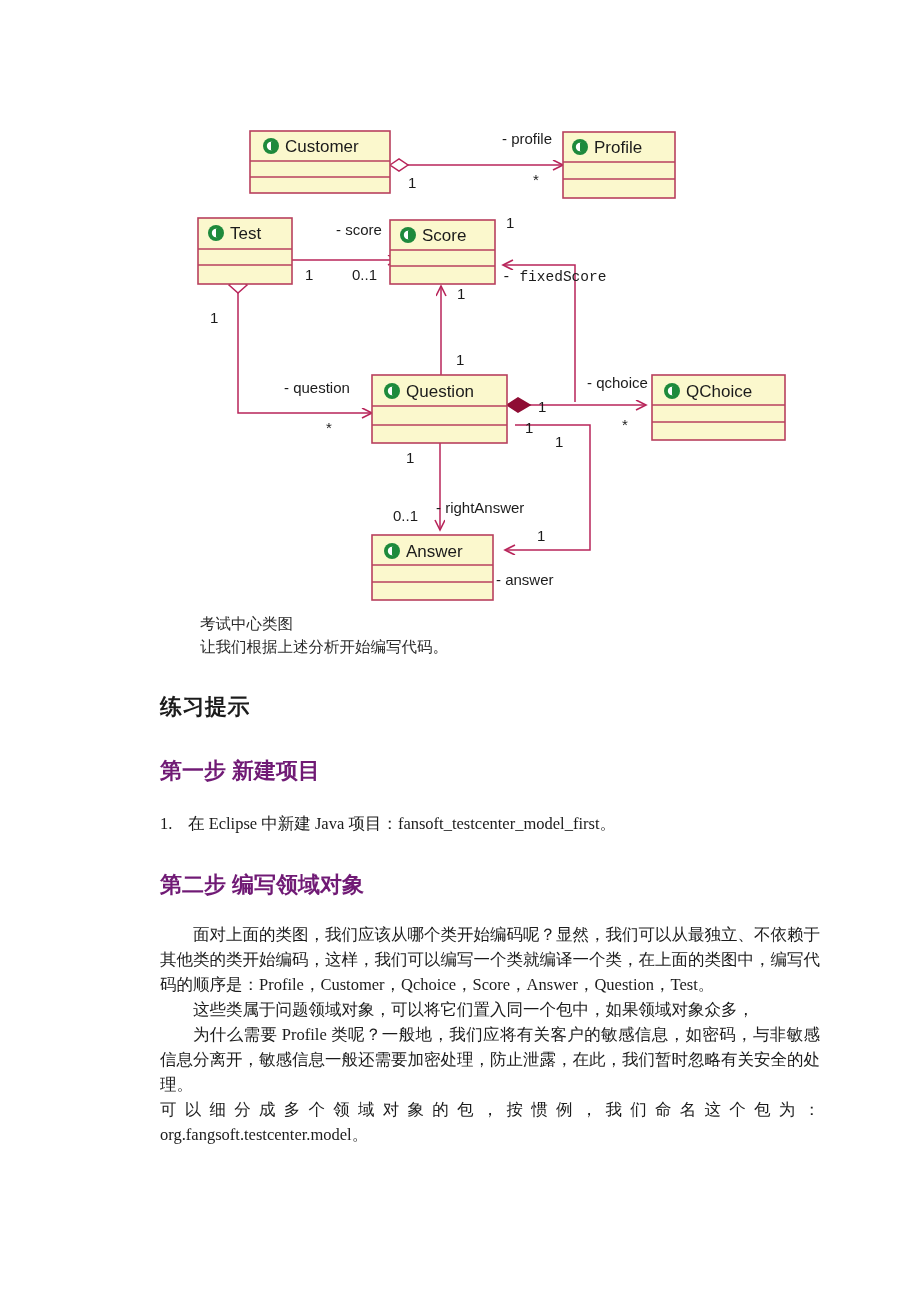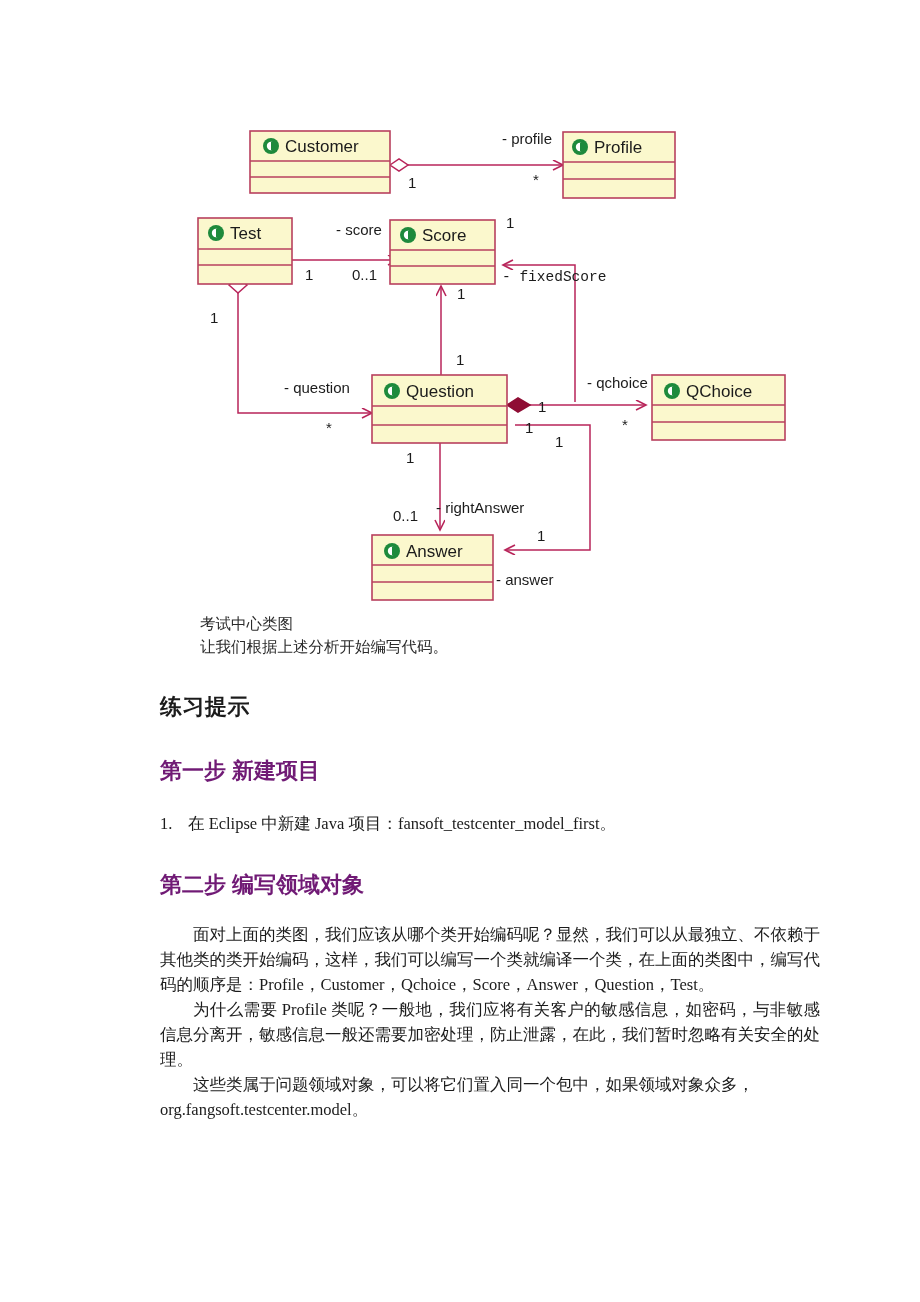--- a/index.html
+++ b/index.html
@@ -254,18 +254,19 @@
 
     <h2 class="h-step">第一步  新建项目</h2>
 
     <p class="list-item">
       <span class="num">1.</span><span>在 Eclipse 中新建 Java 项目：fansoft_testcenter_model_first。</span>
     </p>
 
     <h2 class="h-step">第二步  编写领域对象</h2>
 
     <p class="para indent">面对上面的类图，我们应该从哪个类开始编码呢？显然，我们可以从最独立、不依赖于其他类的类开始编码，这样，我们可以编写一个类就编译一个类，在上面的类图中，编写代码的顺序是：Profile，Customer，Qchoice，Score，Answer，Question，Test。</p>
+    <p class="para indent tight">这些类属于问题领域对象，可以将它们置入同一个包中，如果领域对象众多，</p>
     <p class="para indent tight">为什么需要 Profile 类呢？一般地，我们应将有关客户的敏感信息，如密码，与非敏感信息分离开，敏感信息一般还需要加密处理，防止泄露，在此，我们暂时忽略有关安全的处理。</p>
-    <p class="para indent tight">这些类属于问题领域对象，可以将它们置入同一个包中，如果领域对象众多，</p>
+    <p class="para tight justified-spread">可以细分成多个领域对象的包，按惯例，我们命名这个包为：</p>
     <p class="para tight">org.fangsoft.testcenter.model。</p>
   </div>
 
 </div>
 
 </body></html>

